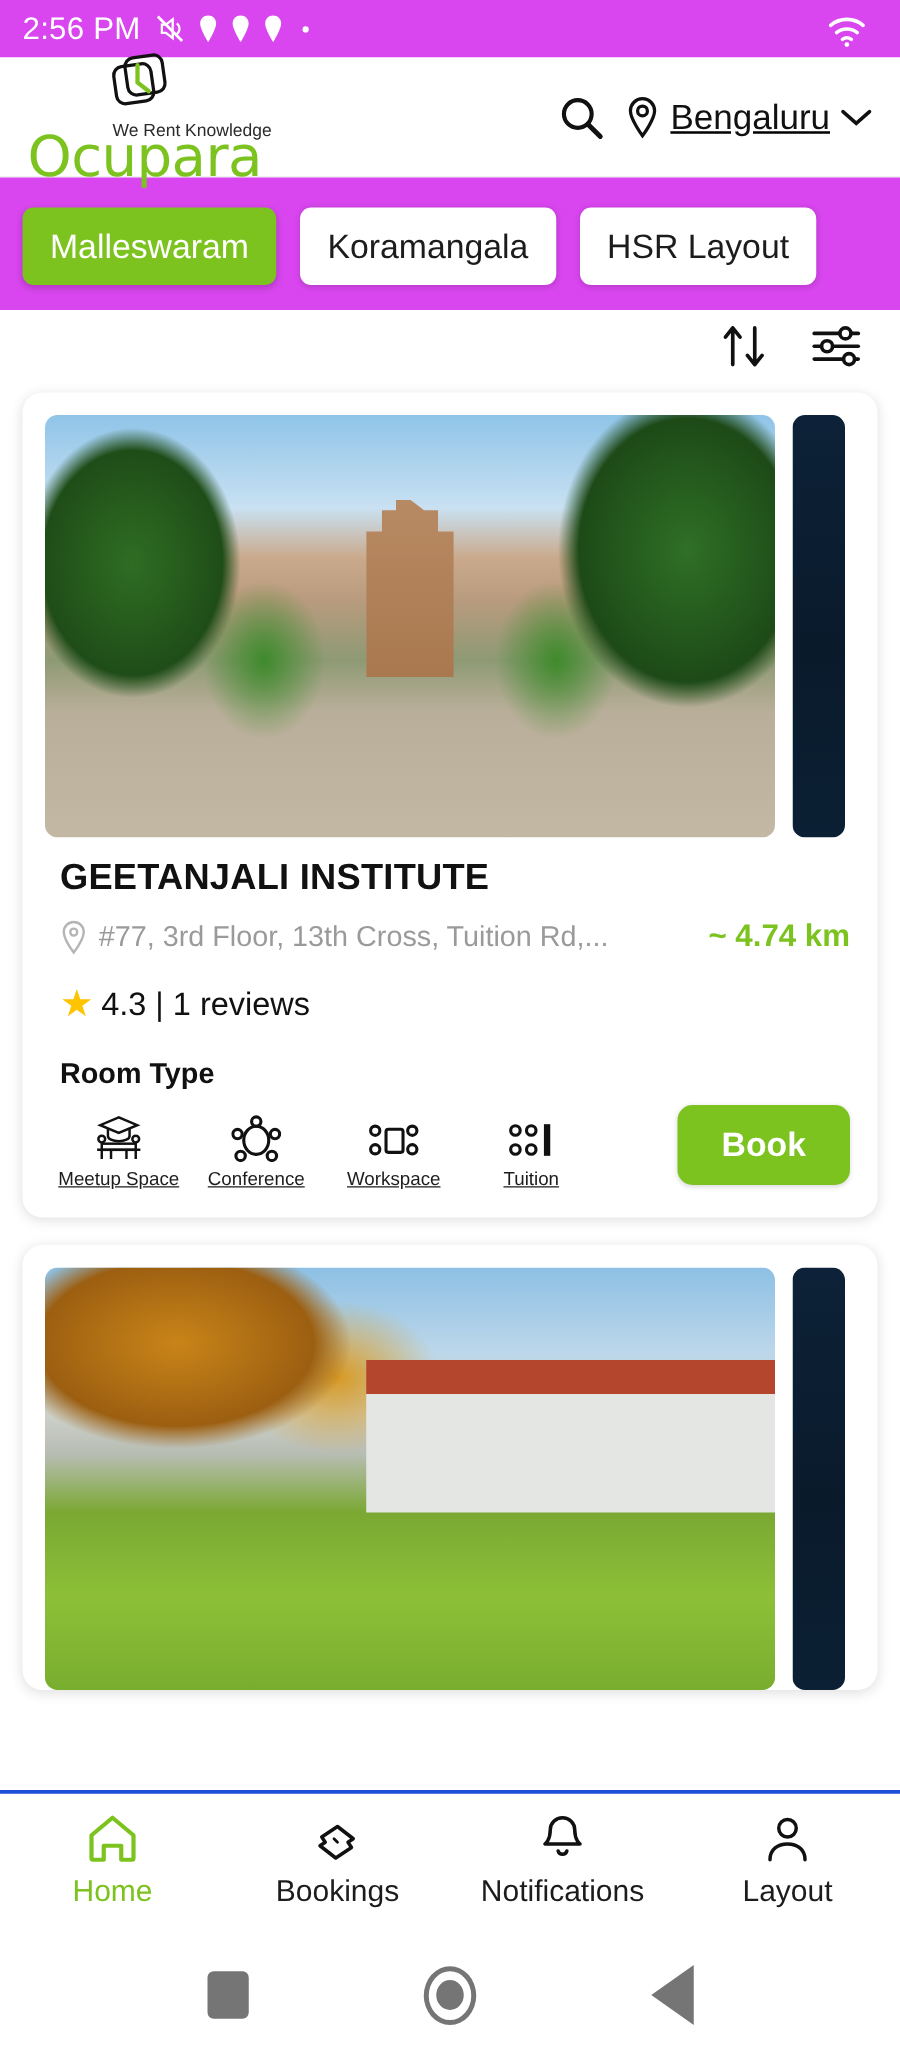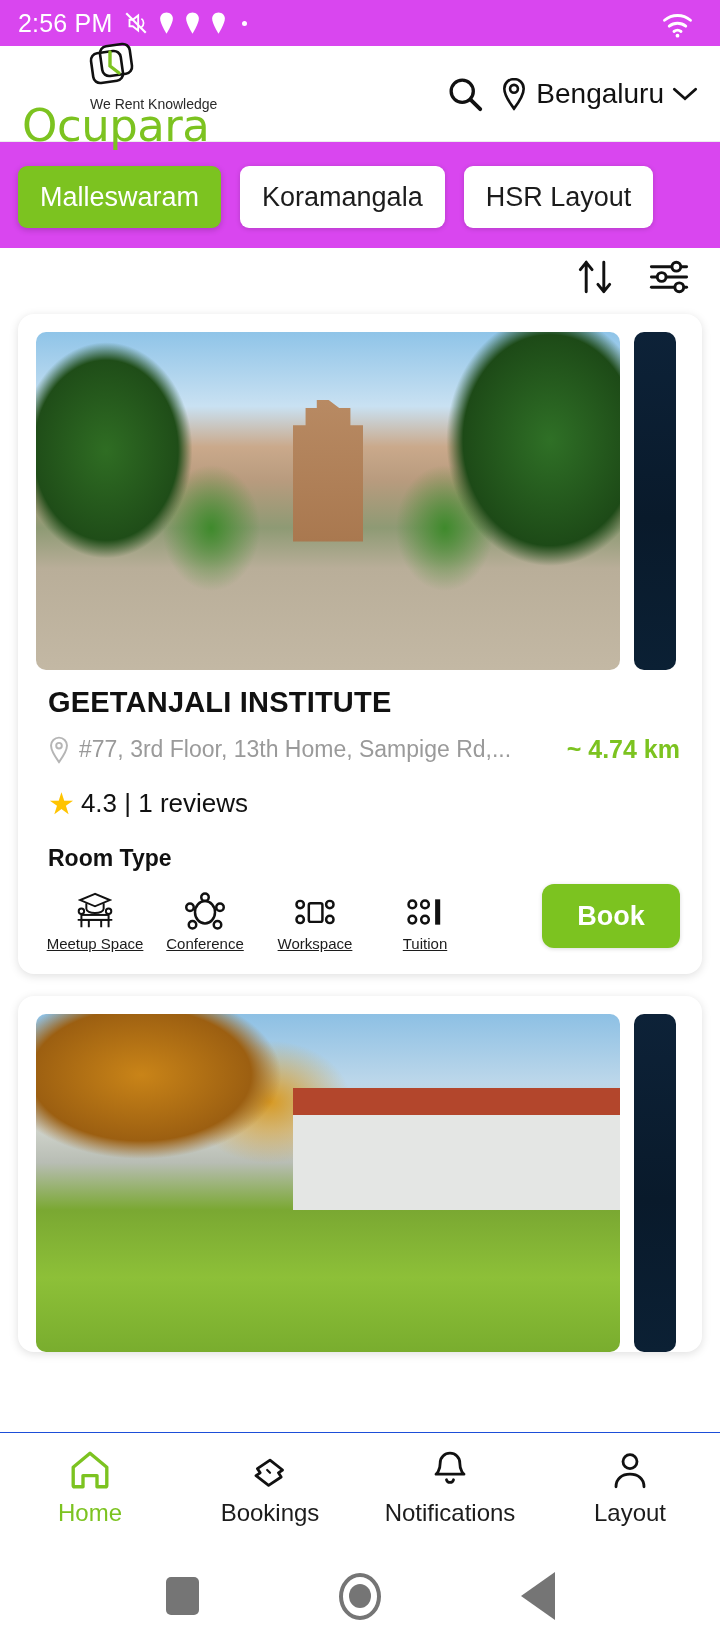--- a/index.html
+++ b/index.html
@@ -43,21 +43,21 @@
   .logo-tagline {
     position: absolute; top: -4px; left: 68px;
     font-size: 14px; color: #2a2a2a; white-space: nowrap;
     font-family: "Liberation Sans", sans-serif;
   }
   .logo-name {
     font-size: 45px; color: #7cc320; line-height: .98;
     font-family: "DejaVu Sans", sans-serif; font-weight: 400;
     letter-spacing: -.5px;
   }
-  .header-right { margin-left: auto; display: flex; align-items: center; gap: 16px; }
+  .header-right { margin-left: auto; display: flex; align-items: center; gap: 16px; text-decoration: underline; }
   .search-btn { width: 38px; height: 38px; display: flex; align-items: center; justify-content: center; }
   .city-sel { display: flex; align-items: center; gap: 8px; }
   .city-name { font-size: 28px; color: #111; }
 
   
   .chips-scroller {
     background: #d946ef; padding: 24px 18px 20px 18px;
     display: flex; gap: 19px; align-items: center;
     overflow: hidden;
   }
@@ -145,21 +145,21 @@
   .photo2::after {
     content: ""; position: absolute; right: 0; top: 22%;
     width: 56%; height: 36%;
     background: linear-gradient(to bottom, #b3462c 0 22%, #e4e6e4 22% 100%);
   }
   .photo-peek-dark { width: 100%; height: 100%; background: linear-gradient(to bottom, #0d2238, #091a2b 55%, #0b2034); }
 
   
   .bottom-nav {
     position: absolute; left: 0; bottom: 108px; width: 720px; height: 110px;
-    background: #ffffff; border-top: 1px solid #1d4ed8;
+    background: #ffffff; border-top: 3px solid #1d4ed8;
     display: flex; align-items: center;
   }
   .nav-item {
     flex: 1; display: flex; flex-direction: column;
     align-items: center; justify-content: center; gap: 8px;
   }
   .nav-label { font-size: 24px; color: #1c1c1c; }
   .nav-item.active .nav-label { color: #7cc320; }
 
   
@@ -286,21 +286,21 @@
           <div class="photo-peek-dark"></div>
         </div>
     </div>
     <div class="card-body">
       <div class="card-title">GEETANJALI INSTITUTE</div>
       <div class="addr-row">
         <svg width="22" height="28" viewBox="0 0 20 26">
           <path d="M10 1.5C5.9 1.5 2.6 4.8 2.6 8.9c0 5.3 7.4 15.3 7.4 15.3s7.4-10 7.4-15.3c0-4.1-3.3-7.4-7.4-7.4z" fill="none" stroke="#b5b5b5" stroke-width="1.8"></path>
           <circle cx="10" cy="9" r="2.6" fill="none" stroke="#b5b5b5" stroke-width="1.8"></circle>
         </svg>
-        <span class="addr-text">#77, 3rd Floor, 13th Home, Sampige Rd,...</span>
+        <span class="addr-text">#77, 3rd Floor, 13th Cross, Tuition Rd,...</span>
         <span class="distance">~ 4.74 km</span>
       </div>
       <div class="rating-row">
         <span class="star">★</span>
         <span class="rating-text">4.3 | 1 reviews</span>
       </div>
       <div class="roomtype-label">Room Type</div>
       <div class="room-row">
         <div class="room-types">
           <div class="room-item">

